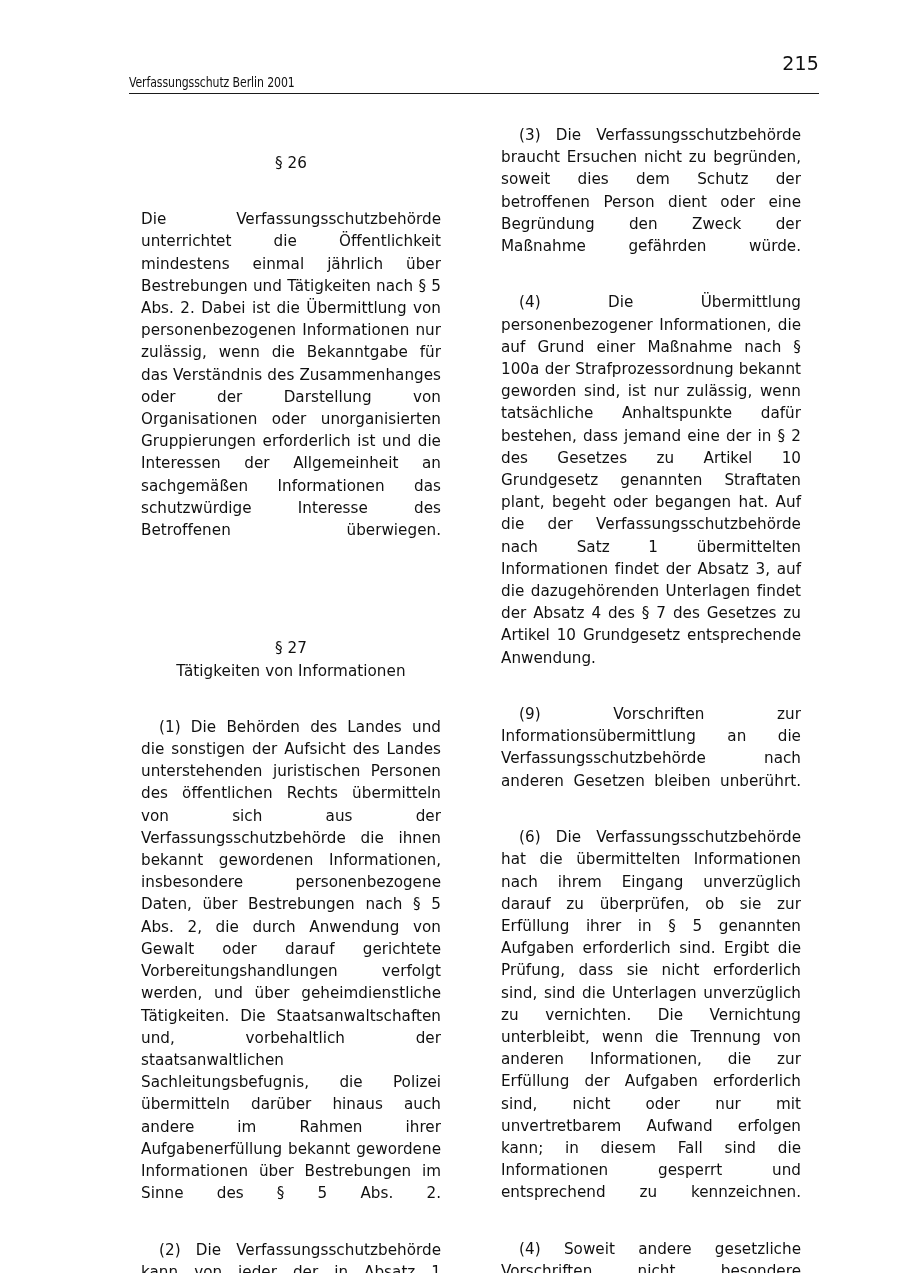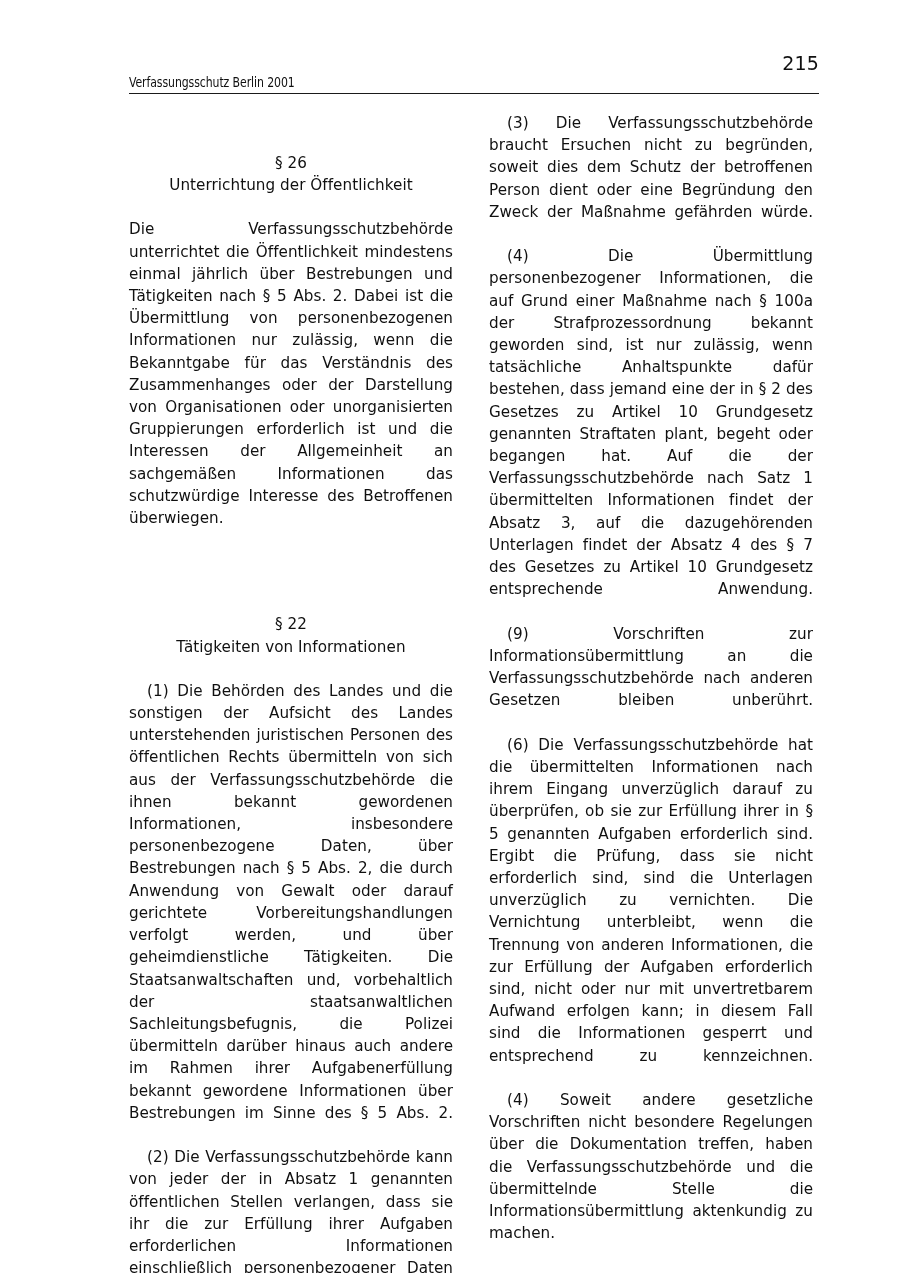--- a/index.html
+++ b/index.html
@@ -87,21 +87,21 @@
     font-size: 15.2px;
     line-height: 22.2px;
     letter-spacing: 0.05px;
     margin: 0;
   }
   .section-heading .sec-num { display: block; margin-top: 40px; }
   .section-heading .sec-title { display: block; }
 
   
   p.para {
-    margin: 0;
+    margin: 12px;
     font-size: 15.2px;
     line-height: 22.2px;
     letter-spacing: 0.02px;
     text-align: justify;
     text-justify: inter-word;
     word-spacing: 0px;
     hyphens: none;
     -webkit-hyphens: none;
   }
   p.para.indent { text-indent: 18px; }
@@ -129,31 +129,30 @@
     <div class="running-title">Verfassungsschutz Berlin 2001</div>
     <div class="header-rule"></div>
   </div>
 
   <div class="columns">
 
     <div class="column column-left">
 
       <div class="section-heading">
         <span class="sec-num">§ 26</span>
-        <span class="sec-title">Unterrichtung der Öffentlichkeit</span>
       </div>
 
       <div class="gap-heading-after"></div>
 
       <p class="para noindent">Die Verfassungsschutzbehörde unterrichtet die Öffentlichkeit mindestens einmal jährlich über Bestrebungen und Tätigkeiten nach § 5 Abs. 2. Dabei ist die Übermittlung von personenbezogenen Informationen nur zulässig, wenn die Bekanntgabe für das Verständnis des Zusammenhanges oder der Darstellung von Organisationen oder unorganisierten Gruppierungen erforderlich ist und die Interessen der Allgemeinheit an sachgemäßen Informationen das schutzwürdige Interesse des Betroffenen überwiegen.</p>
 
       <div class="gap-heading-top"></div>
 
       <div class="section-heading">
-        <span class="sec-num">§ 22</span>
+        <span class="sec-num">§ 27</span>
         <span class="sec-title">Tätigkeiten von Informationen</span>
       </div>
 
       <div class="gap-heading-after"></div>
 
       <p class="para indent">(1) Die Behörden des Landes und die sonstigen der Aufsicht des Landes unterstehenden juristischen Personen des öffentlichen Rechts übermitteln von sich aus der Verfassungsschutzbehörde die ihnen bekannt gewordenen Informationen, insbesondere personenbezogene Daten, über Bestrebungen nach § 5 Abs. 2, die durch Anwendung von Gewalt oder darauf gerichtete Vorbereitungshandlungen verfolgt werden, und über geheimdienstliche Tätigkeiten. Die Staatsanwaltschaften und, vorbehaltlich der staatsanwaltlichen Sachleitungsbefugnis, die Polizei übermitteln darüber hinaus auch andere im Rahmen ihrer Aufgabenerfüllung bekannt gewordene Informationen über Bestrebungen im Sinne des § 5 Abs. 2.</p>
 
       <p class="para indent">(2) Die Verfassungsschutzbehörde kann von jeder der in Absatz 1 genannten öffentlichen Stellen verlangen, dass sie ihr die zur Erfüllung ihrer Aufgaben erforderlichen Informationen einschließlich personenbezogener Daten übermittelt, wenn die Informationen nicht aus allgemein zugänglichen Quellen oder nur mit unverhältnismäßigem Aufwand oder nur durch eine den Betroffenen stärker belastende Maßnahme erhoben werden können. Es dürfen nur die Informationen übermittelt werden, die bei der ersuchten Behörde bereits bekannt sind.</p>
 
     </div>

